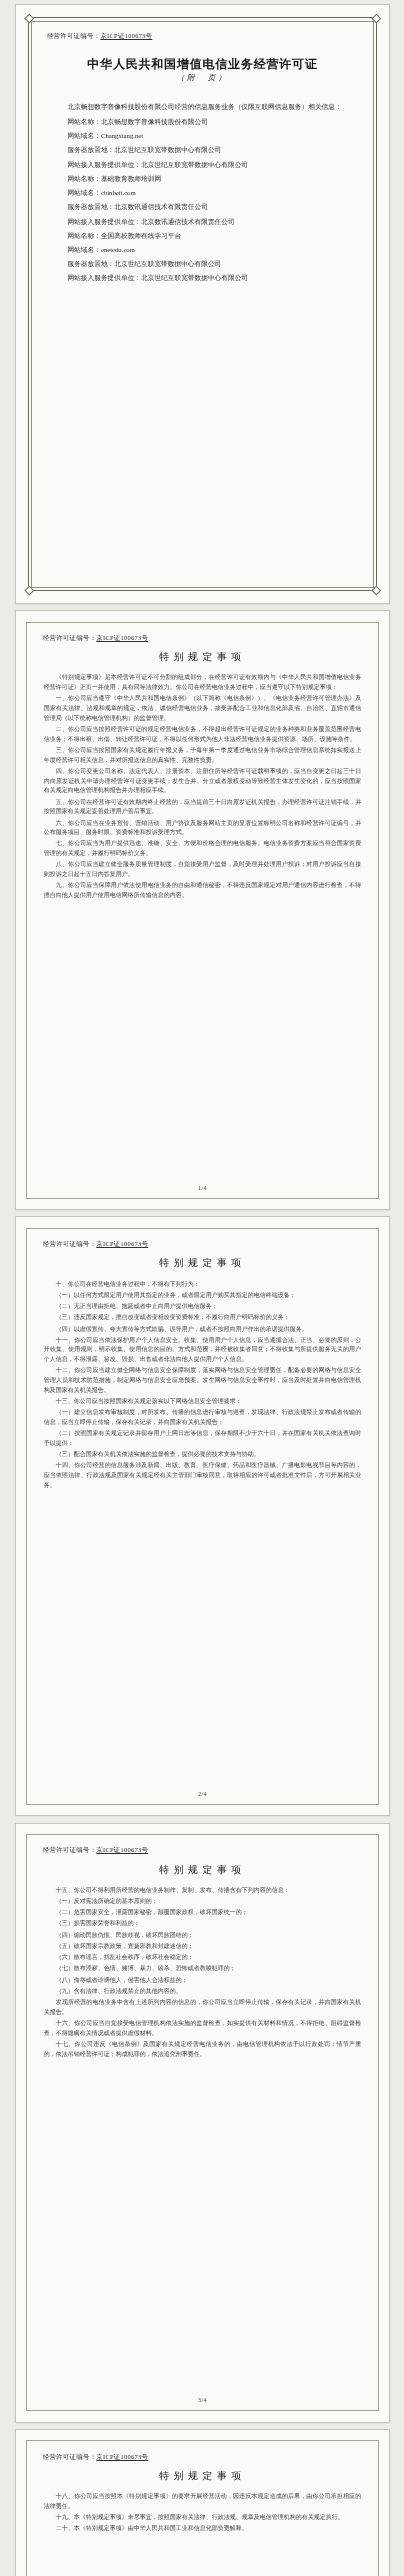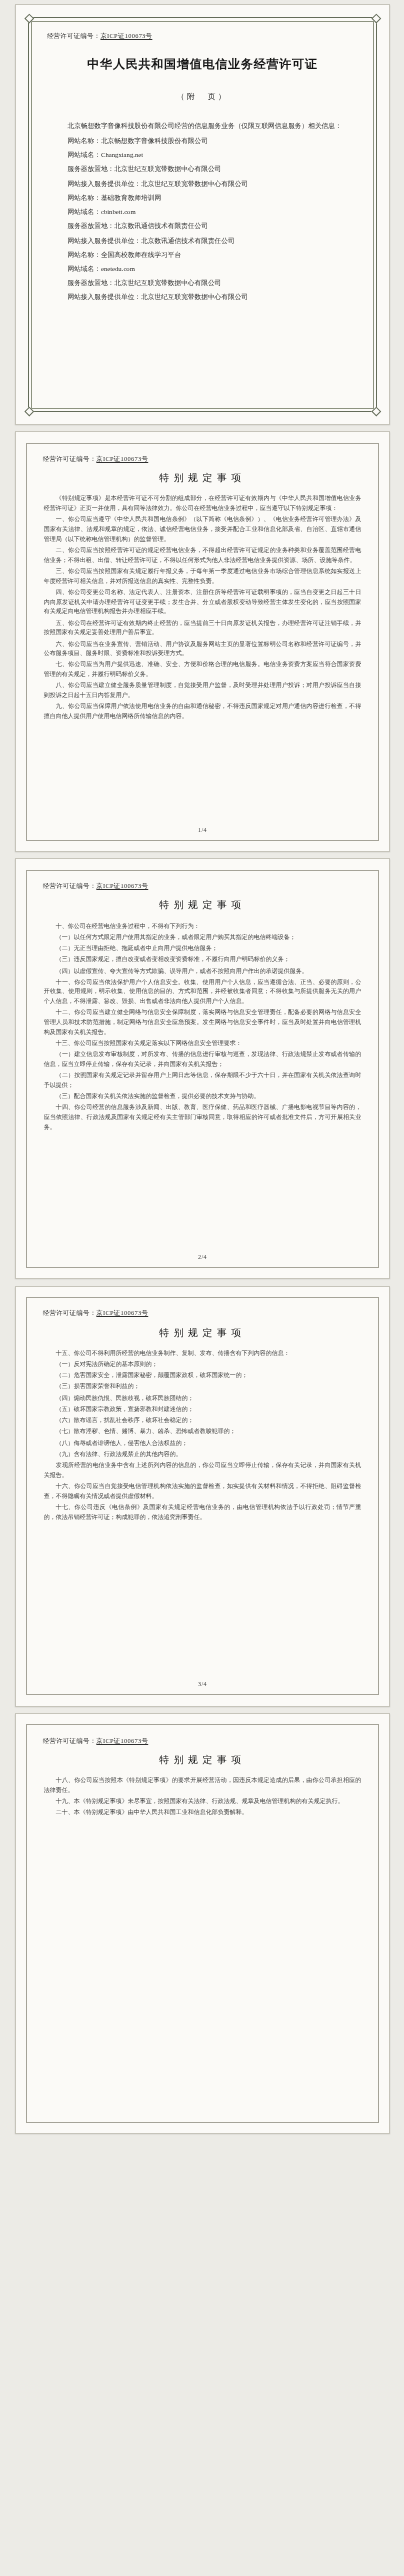--- a/index.html
+++ b/index.html
@@ -3,39 +3,39 @@
 <meta charset="utf-8">
 <style>
   html,body{margin:0;padding:0;}
   body{
     width:405px;height:2873px;overflow:hidden;
     background:#ecebe6;
     font-family:"Liberation Serif","DejaVu Serif",serif;
     padding-top:4.1px;box-sizing:border-box;
   }
   .page{
-    width:375px;height:421px;margin:0 auto 6.2px;
+    width:375px;height:600px;margin:0 auto 6.2px;
     background:#fbfaf7;border:0.5px solid #c6c4ba;
     box-sizing:border-box;position:relative;
     box-shadow:0 0.5px 1.5px rgba(0,0,0,.14);
   }
   
   .cert-frame{position:absolute;inset:12.4px;border:1px solid #646c59;}
   .cert-frame .inner-line{position:absolute;inset:2.1px;border:0.5px solid #8d9380;}
   .corner{position:absolute;width:4.6px;height:4.6px;border:1px solid #646c59;background:#fbfaf7;transform:rotate(45deg);}
   .corner.tl{top:-3.6px;left:-3.6px;} .corner.tr{top:-3.6px;right:-3.6px;}
   .corner.bl{bottom:-3.6px;left:-3.6px;} .corner.br{bottom:-3.6px;right:-3.6px;}
   .cert-inner{position:absolute;inset:12.4px;padding:14.4px 18.5px;box-sizing:border-box;}
   .lic-no{font-size:6.4px;color:#2f2f2f;letter-spacing:0.3px;}
   .lic-no .num{text-decoration:underline;text-underline-offset:1px;}
   .cert-title{
     text-align:center;font-size:12px;font-weight:bold;color:#161616;
     margin:15.5px 0 0;letter-spacing:0.8px;
   }
-  .cert-sub{text-align:center;font-size:7.7px;color:#1e1e1e;margin-top:19px;letter-spacing:2.6px;}
+  .cert-sub{text-align:center;font-size:7.7px;color:#1e1e1e;margin-top:0;letter-spacing:2.6px;font-style:italic;}
   .cert-body{margin:16.5px 10.3px 0 20.6px;font-size:6.7px;color:#2c2c2c;line-height:2.12;}
   .cert-intro{margin:0 0 1px;text-indent:0;}
   .cert-line{white-space:normal;}
   
   .prov-frame{position:absolute;inset:10.3px;border:0.5px solid #a5a398;}
   .prov-inner{position:absolute;inset:10.3px;padding:12.4px 16.5px 26px;box-sizing:border-box;}
   .prov-title{
     text-align:center;font-size:9.8px;font-weight:normal;color:#141414;
     letter-spacing:4.6px;margin:8.2px 0 9.3px;
   }

